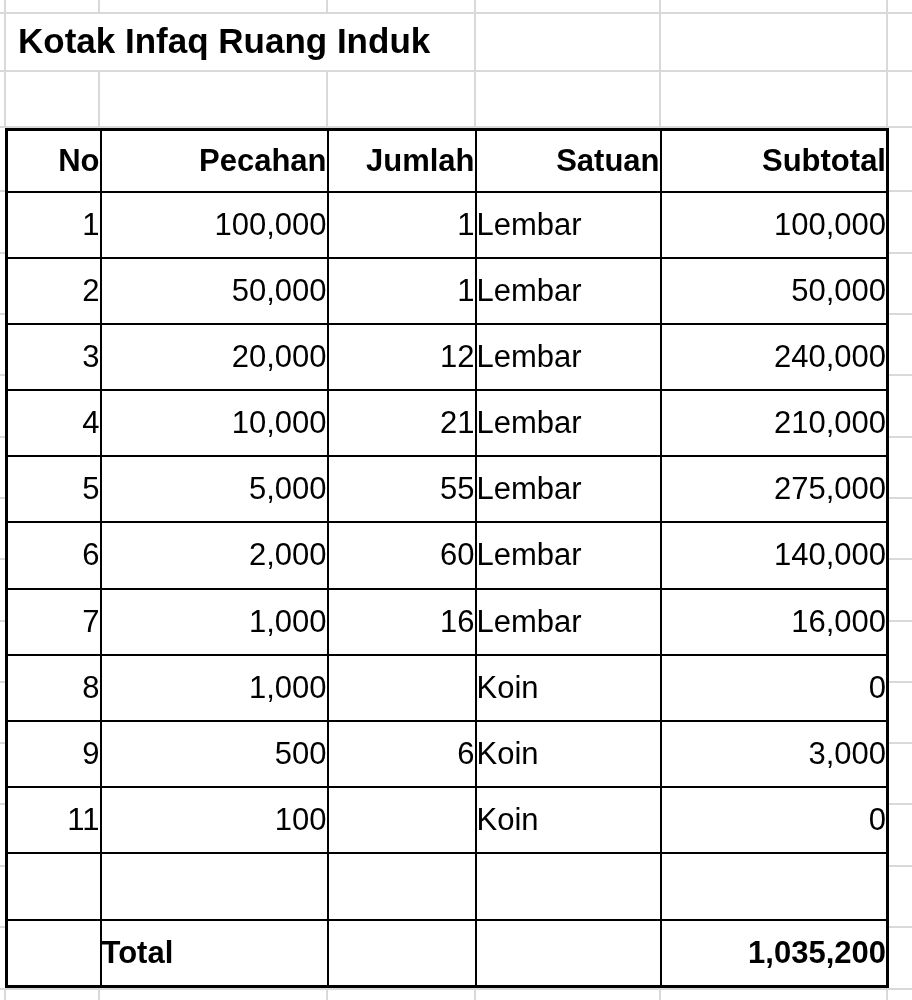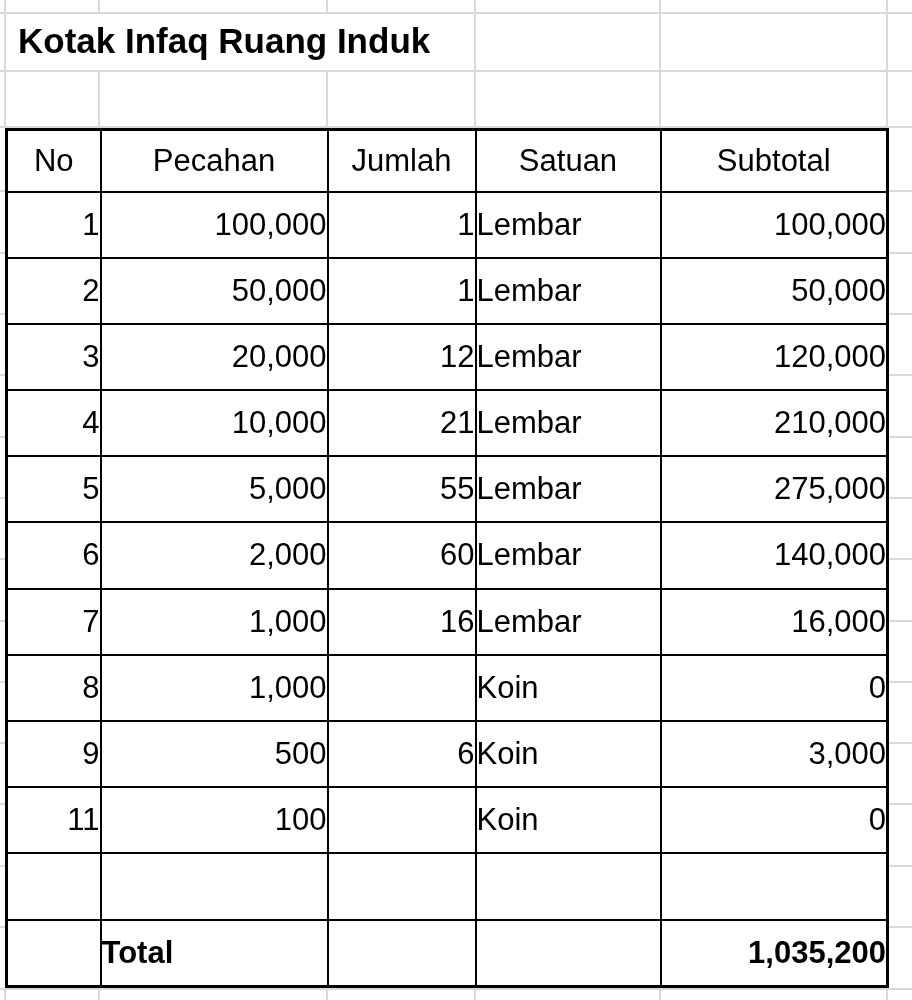--- a/index.html
+++ b/index.html
@@ -39,21 +39,21 @@
     border:2px solid var(--border);
     padding:0;margin:0;
     font-size:31px;line-height:1.1;
     vertical-align:middle;
     white-space:nowrap;overflow:hidden;
     background:var(--bg);
   }
   table.sheet thead tr{height:62px;}
   table.sheet tbody tr{height:61.4px;}
   table.sheet tr.total-row{height:62px;margin-left:32px;}
-  th{font-weight:normal;text-align:center;padding-left:11px;}
+  th{font-weight:bold;text-align:right;padding-left:11px;}
   td.num{text-align:right;padding-right:11px;}
   td.txt{text-align:left;padding-left:9px;}
   td.bold{font-weight:bold;}
   td.label{text-align:left;padding-left:11px;}
 </style>
 </head>
 <body>
 
 <div class="canvas">
 
@@ -125,21 +125,21 @@
         <td class="num">50,000</td>
         <td class="num">1</td>
         <td class="txt">Lembar</td>
         <td class="num">50,000</td>
       </tr>
       <tr>
         <td class="num">3</td>
         <td class="num">20,000</td>
         <td class="num">12</td>
         <td class="txt">Lembar</td>
-        <td class="num">120,000</td>
+        <td class="num">240,000</td>
       </tr>
       <tr>
         <td class="num">4</td>
         <td class="num">10,000</td>
         <td class="num">21</td>
         <td class="txt">Lembar</td>
         <td class="num">210,000</td>
       </tr>
       <tr>
         <td class="num">5</td>

